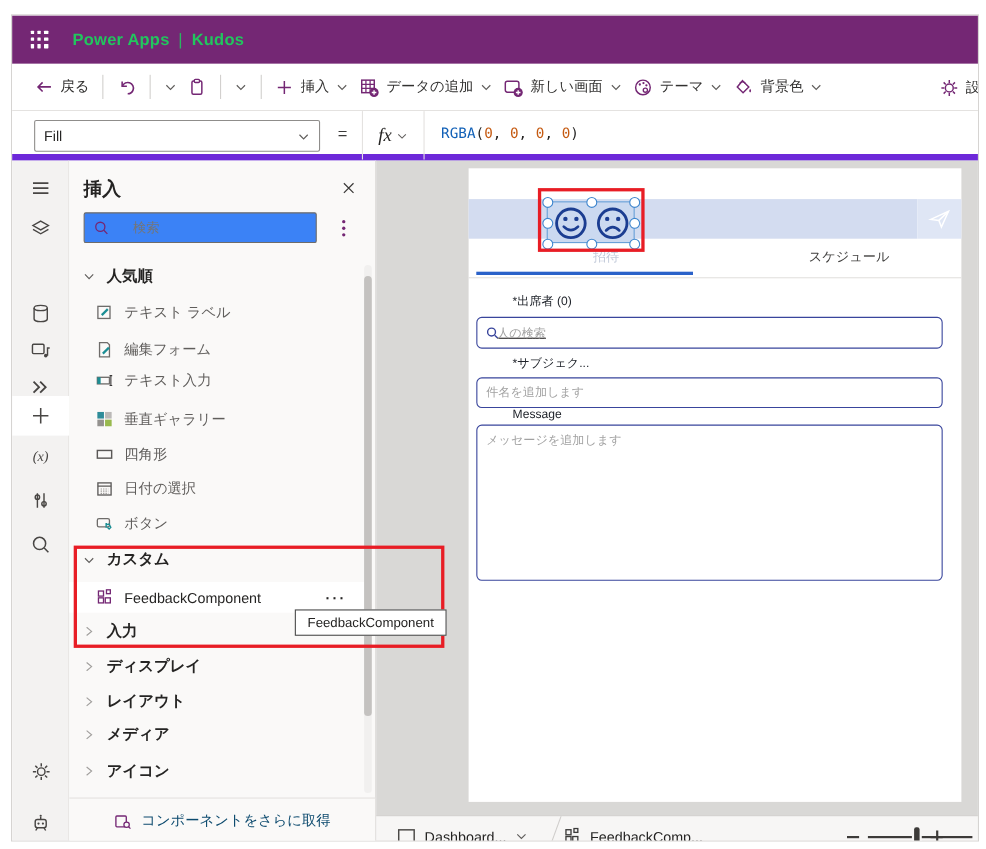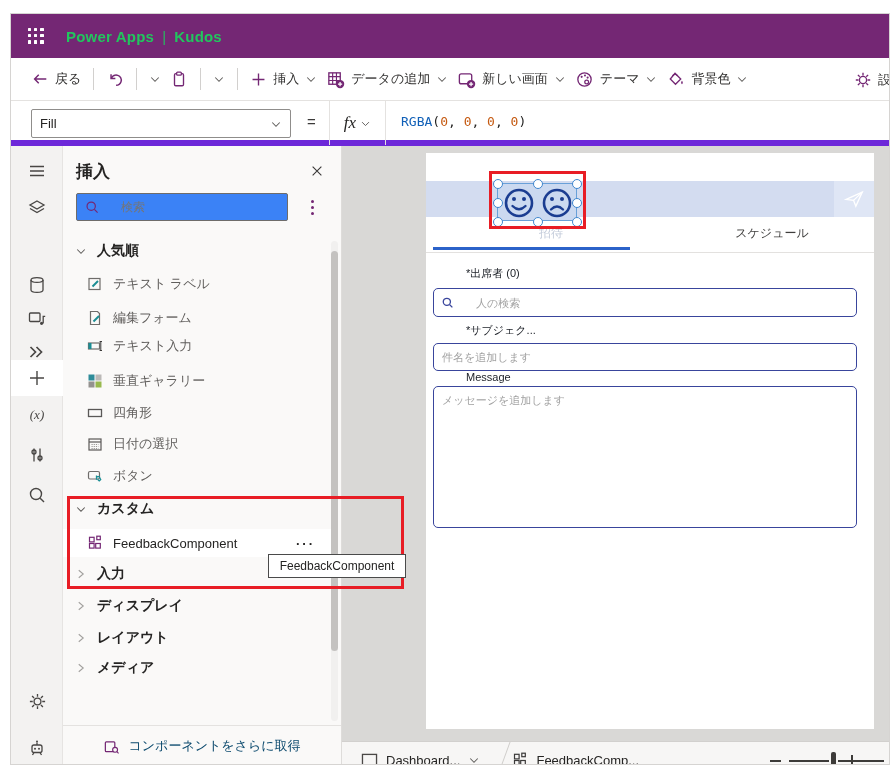--- a/index.html
+++ b/index.html
@@ -77,21 +77,21 @@
   #scr-send { position:absolute; left:408px; top:28px; width:40px; height:36px; background:#dfe6f5; display:flex; align-items:center; justify-content:center; cursor:pointer;}
   #scr-title { position:absolute; left:108px; top:36px; font-size:14px; color:#eff3fb; letter-spacing:4px; }
   .tab { position:absolute; top:72px; width:140px; text-align:center; font-size:12px; cursor:pointer; }
   #tab-invite { left:55px; color:#c3cbda; }
   #tab-schedule { left:276px; color:#3f3e3d; }
   #tab-underline { position:absolute; left:7px; top:94px; width:197px; height:3px; background:#2b62c9; }
   #tab-sep { position:absolute; left:0; top:99px; width:448px; height:1px; background:#e3e1df; }
   .flabel { position:absolute; left:8px; font-size:11px; color:#20242b;margin-left:32px; }
   .finput { position:absolute; left:7px; width:424px; border:1.6px solid #39459c; border-radius:5px; background:#fff; font-size:11px; color:#252423; padding:0 8px; }
   .finput::placeholder, #msg-area::placeholder { color:#a2a2a2; opacity:1; }
-  #attendee-input { padding-left:42px; }
+  #attendee-input { padding-left:18px;text-decoration:underline; }
   #msg-area { position:absolute; left:7px; top:233px; width:424px; height:142px; border:1.6px solid #39459c; border-radius:5px;
               font-size:11px; padding:6px 8px; resize:none; font-family:"Liberation Sans", sans-serif; }
 
   
   #sel-rect { position:absolute; left:71px; top:30px; width:80px; height:38px; background:#cbd9f0; border:1px solid #69a0d8; z-index:30;}
   .handle { position:absolute; width:10px; height:10px; border-radius:50%; background:#fff; border:1.6px solid #3f86ce; z-index:31;}
 
   
   #bbar { position:absolute; left:0; top:583px; width:549px; height:37px; background:#f7f6f5; border-top:1px solid #d2d0ce;
           display:flex; align-items:center; font-size:13px; color:#252423;margin-top:12px; }
@@ -514,20 +514,28 @@
         <span>レイアウト</span>
       </div>
       <div class="psection" style="top:508px">
         <span class="chev16">
             <svg width="12" height="12" viewBox="0 0 16 16">
               <path d="M5 3l6 5-6 5" fill="none" stroke="#a19f9d" stroke-width="1.4"></path>
             </svg>
           </span>
         <span>メディア</span>
       </div>
+      <div class="psection" style="top:541px">
+        <span class="chev16">
+            <svg width="12" height="12" viewBox="0 0 16 16">
+              <path d="M5 3l6 5-6 5" fill="none" stroke="#a19f9d" stroke-width="1.4"></path>
+            </svg>
+          </span>
+        <span>アイコン</span>
+      </div>
 
       <div id="panel-scroll">
           <div class="thumb"></div>
         </div>
 
       <div id="panel-footer">
         <span>
             <svg width="17" height="17" viewBox="0 0 18 18">
               <rect x="2.5" y="4" width="10" height="10.5" rx="1" fill="none" stroke="#742774" stroke-width="1.3"></rect>
               <circle cx="12.8" cy="12.5" r="2.6" fill="#faf9f8" stroke="#742774" stroke-width="1.2"></circle>

